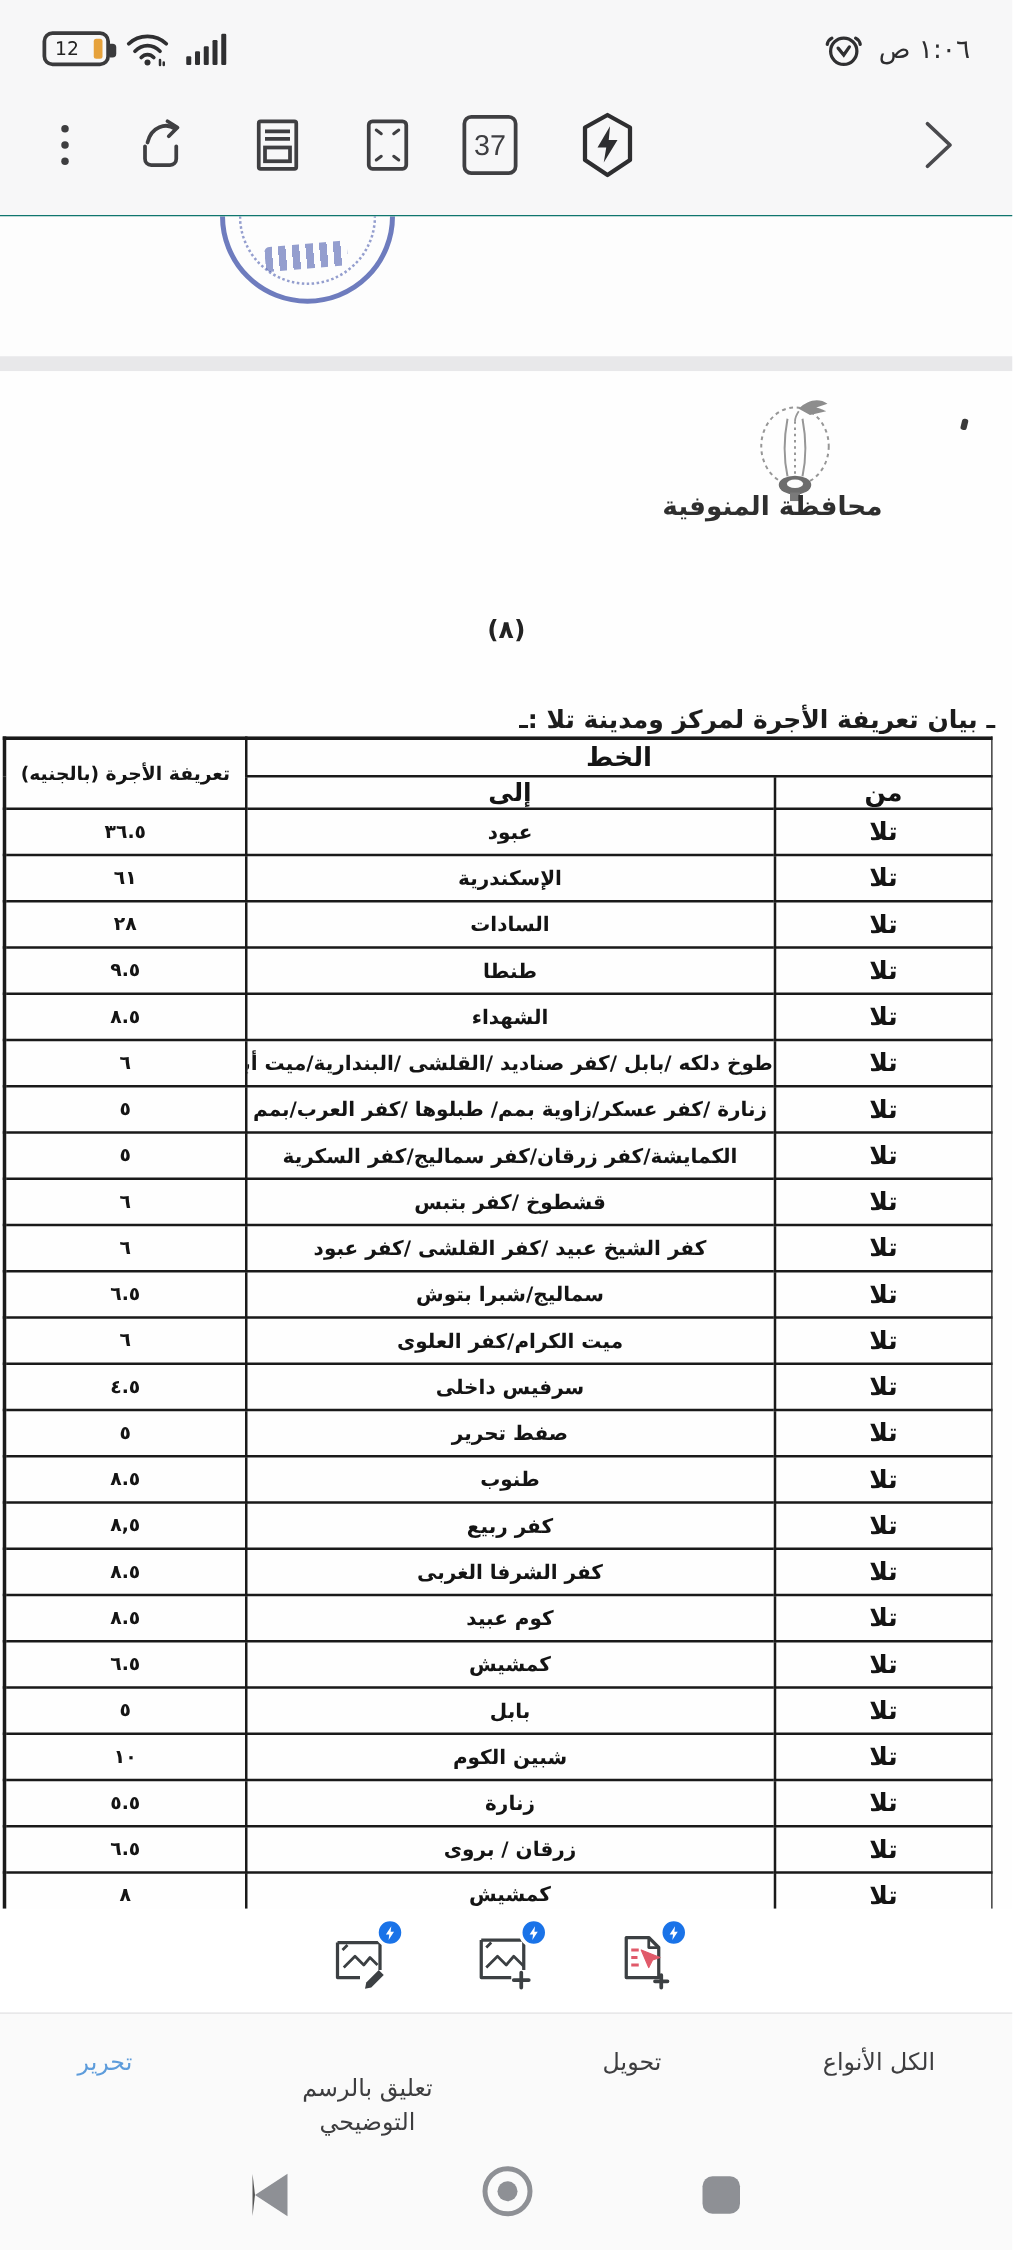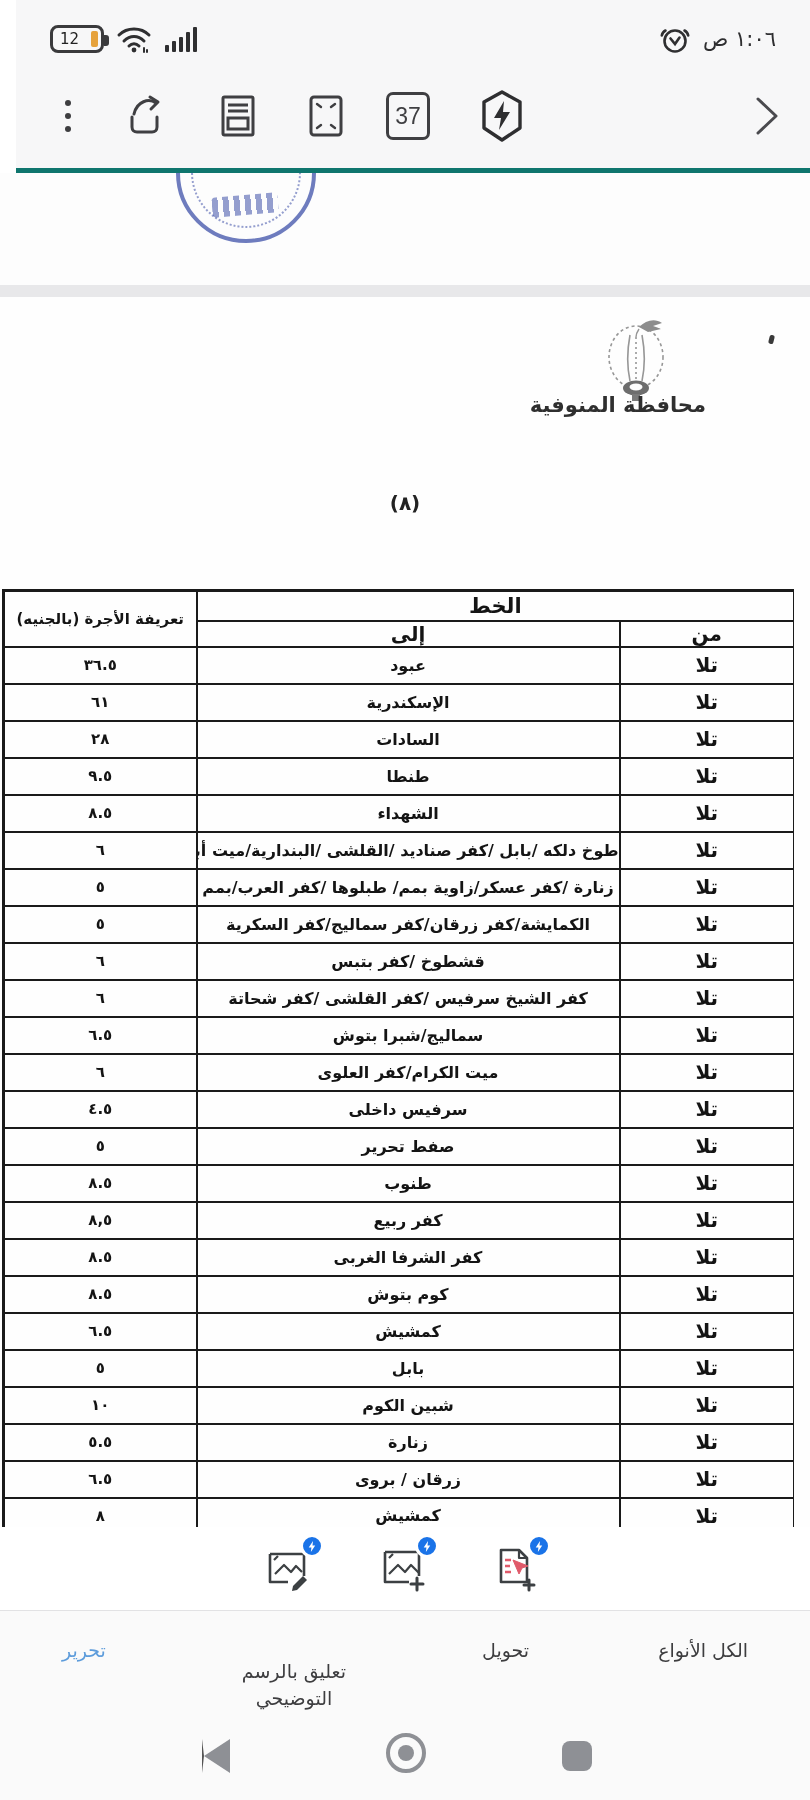--- a/index.html
+++ b/index.html
@@ -1,20 +1,20 @@
 <!DOCTYPE html>
 <html lang="ar"><head>
 <meta charset="utf-8">
 <style>
   * { margin:0; padding:0; box-sizing:border-box; }
   body { font-family:"DejaVu Sans", sans-serif; background:#fff; }
   .screen { position:relative; width:810px; height:1800px; overflow:hidden; background:#fff; }
 
   
-  .app-top { position:absolute; top:0; left:16px; right:0; height:173px; background:#f7f7f8; border-bottom:5px solid #0f766e; z-index:6; }
+  .app-top { position:absolute; top:0; left:0; right:0; height:173px; background:#f7f7f8; border-bottom:1px solid #0f766e; z-index:6; }
   .status-bar { position:absolute; top:18px; left:0; right:0; height:42px; display:flex; justify-content:space-between; align-items:center; padding:0 34px; }
   .sb-left, .sb-right { display:flex; align-items:center; gap:12px; }
   .battery { position:relative; width:54px; height:28px; border:3px solid #3a3a3c; border-radius:8px; display:flex; align-items:center; }
   .battery .pct { font-size:15px; color:#222; margin-left:7px; font-weight:500; }
   .battery .fill { position:absolute; right:3px; top:3px; bottom:3px; width:7px; background:#e6a23c; border-radius:2px; }
   .battery .nub { position:absolute; right:-8px; top:7px; width:5px; height:11px; background:#3a3a3c; border-radius:0 3px 3px 0; }
   .time-txt { font-size:21px; color:#2e2e30; direction:rtl; }
 
   .toolbar { position:absolute; top:75px; left:0; right:0; height:82px; z-index:7;padding-left:24px; }
   .tb-btn { position:absolute; top:14px; width:52px; height:54px; display:flex; align-items:center; justify-content:center; background:none; border:none; cursor:pointer; }
@@ -177,20 +177,21 @@
         <path d="M47 18 c7 -7 16 -9 23 -4 l-9 3 c4 1 8 3 8 3 l-13 3 z" fill="#8d8d8d" stroke="none"></path>
         <path d="M47 20 c-2 3 -3 6 -3 8" stroke-width="1.4"></path>
         <ellipse cx="44" cy="79" rx="13" ry="7.5" fill="#6d6d6d" stroke="none"></ellipse>
         <ellipse cx="44" cy="78" rx="6.5" ry="3.4" fill="#fdfdfd" stroke="none"></ellipse>
         <rect x="40" y="85" width="8" height="7" fill="#7a7a7a" stroke="none"></rect>
       </svg>
     </div>
     <div class="gov-label">محافظة المنوفية</div>
 
     <div class="page-num">(٨)</div>
+    <div class="doc-title">ـ بيان تعريفة الأجرة لمركز ومدينة تلا :ـ</div>
 
     <div class="table-wrap">
       <table class="fares">
         <colgroup>
             <col style="width:175px">
             <col style="width:423px">
             <col style="width:193px">
           </colgroup>
         <thead>
           <tr>
@@ -253,21 +254,21 @@
             </tr>
 
             <tr>
               <td class="c-from">تلا</td>
               <td class="c-to">قشطوخ /كفر بتبس</td>
               <td class="c-fare">٦</td>
             </tr>
 
             <tr>
               <td class="c-from">تلا</td>
-              <td class="c-to">كفر الشيخ سرفيس /كفر القلشى /كفر شحاتة</td>
+              <td class="c-to">كفر الشيخ عبيد /كفر القلشى /كفر عبود</td>
               <td class="c-fare">٦</td>
             </tr>
 
             <tr>
               <td class="c-from">تلا</td>
               <td class="c-to">سماليج/شبرا بتوش</td>
               <td class="c-fare">٦.٥</td>
             </tr>
 
             <tr>
@@ -301,21 +302,21 @@
             </tr>
 
             <tr>
               <td class="c-from">تلا</td>
               <td class="c-to">كفر الشرفا الغربى</td>
               <td class="c-fare">٨.٥</td>
             </tr>
 
             <tr>
               <td class="c-from">تلا</td>
-              <td class="c-to">كوم بتوش</td>
+              <td class="c-to">كوم عبيد</td>
               <td class="c-fare">٨.٥</td>
             </tr>
 
             <tr>
               <td class="c-from">تلا</td>
               <td class="c-to">كمشيش</td>
               <td class="c-fare">٦.٥</td>
             </tr>
 
             <tr>

